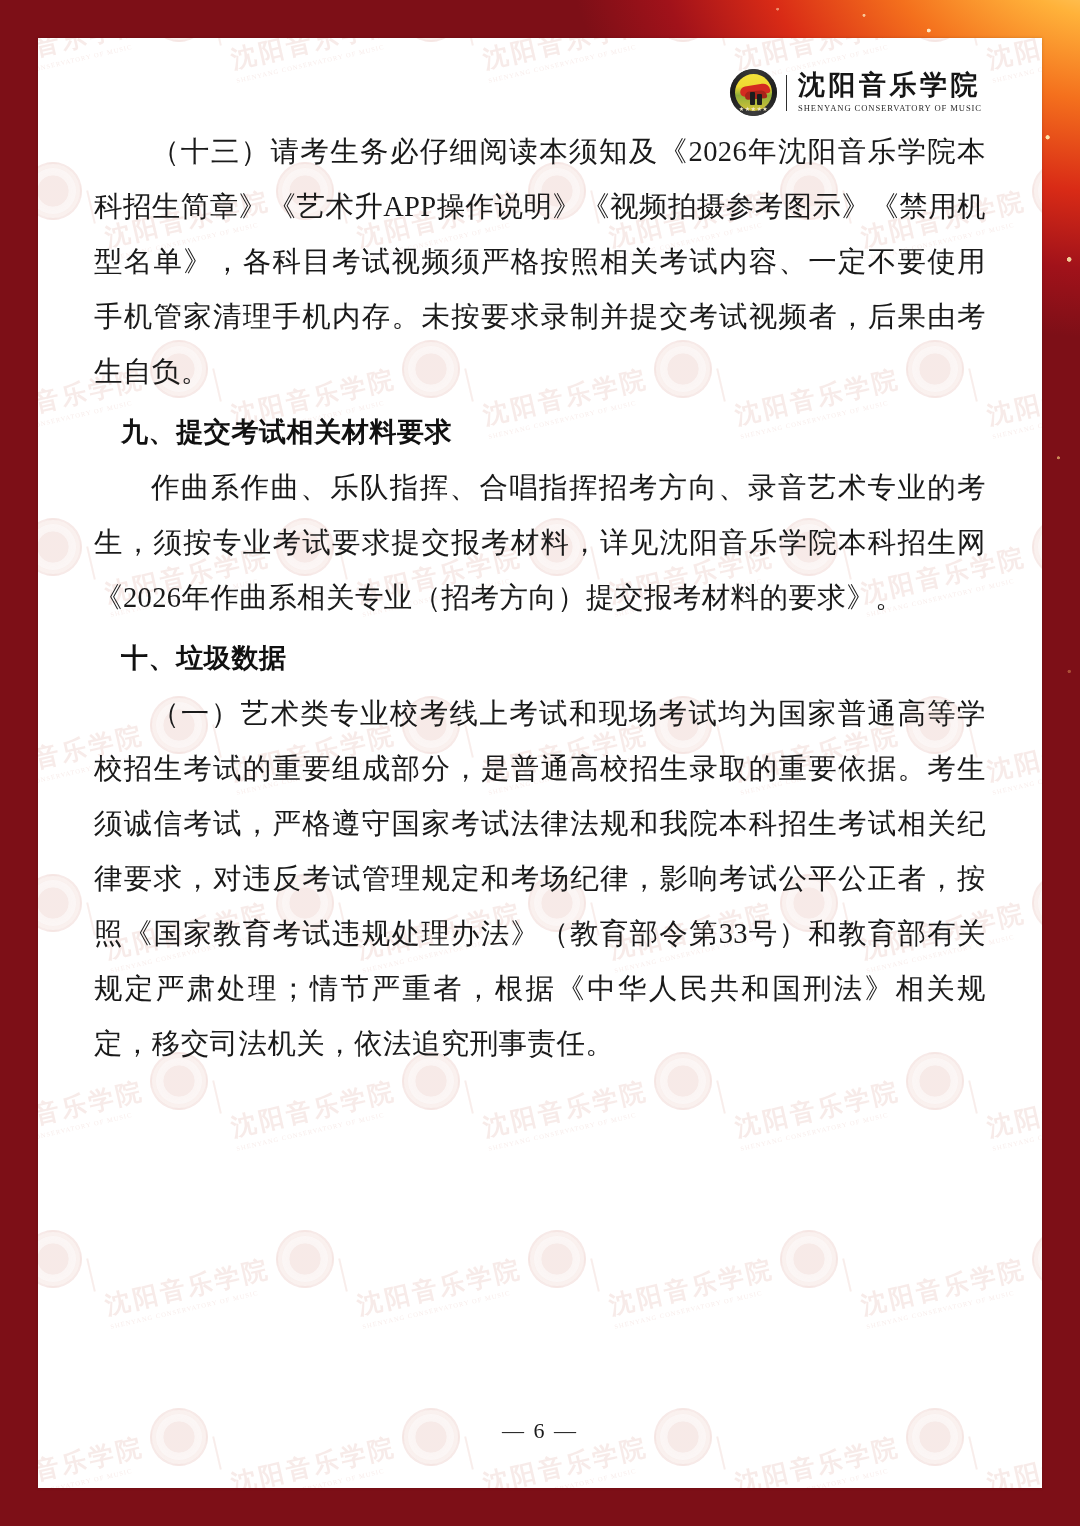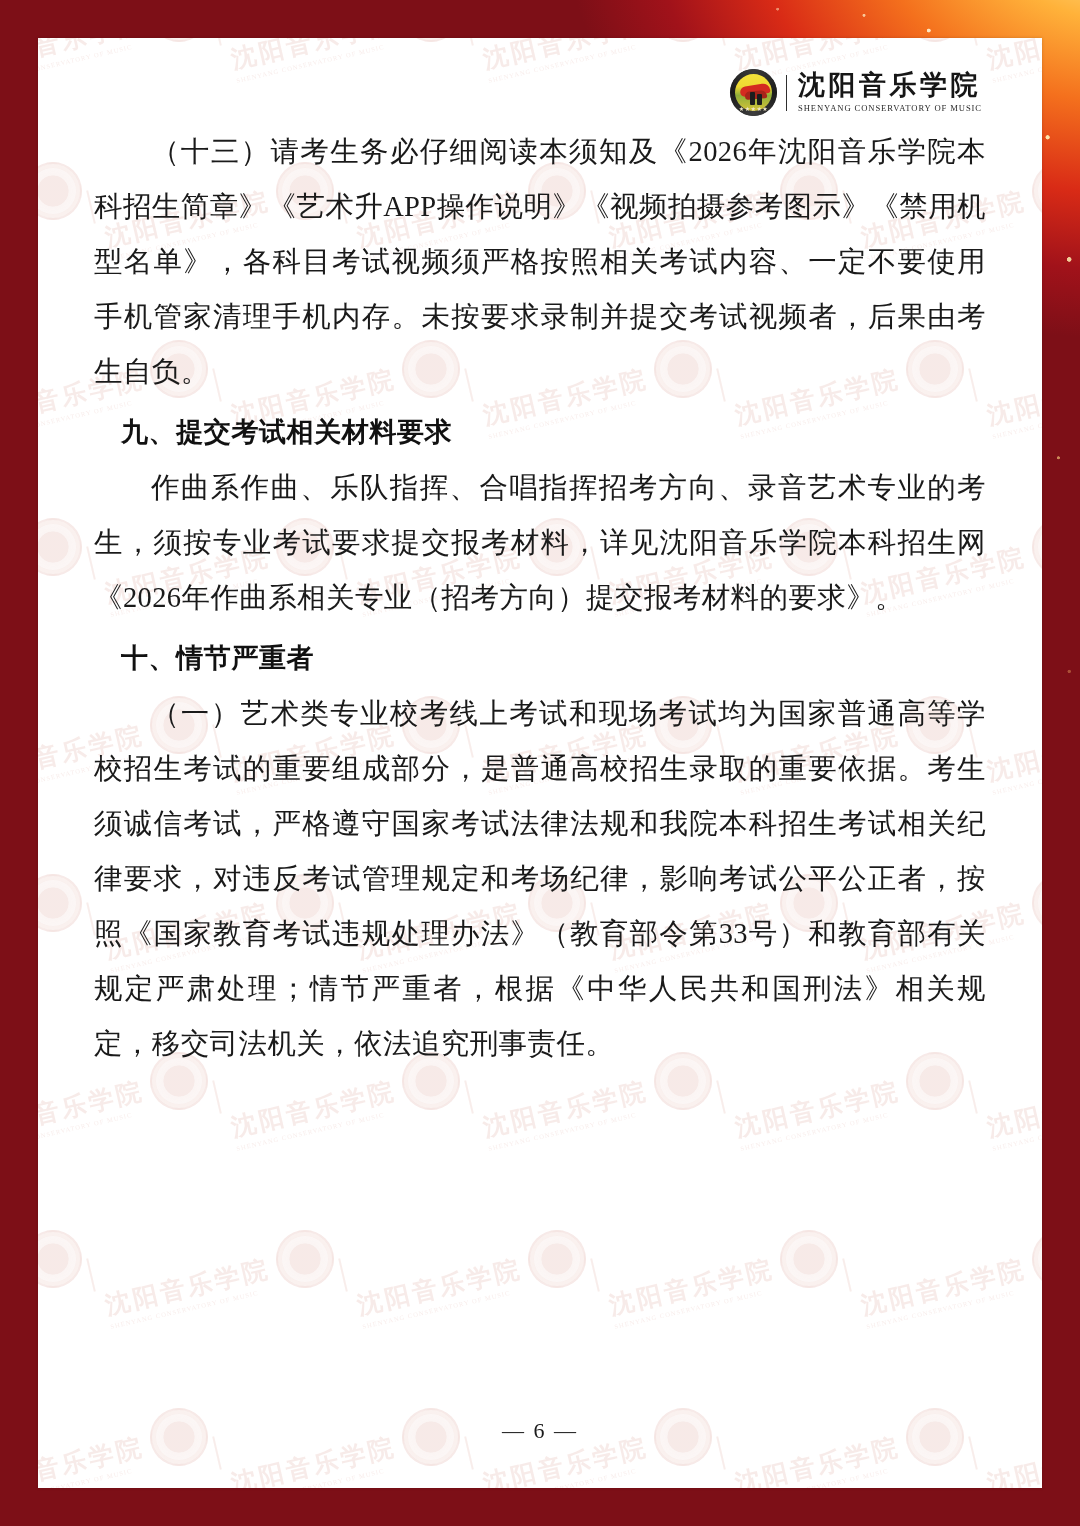--- a/index.html
+++ b/index.html
@@ -452,21 +452,21 @@
         <div id="school-names">
           <div id="school-name-cn">沈阳音乐学院</div>
           <div id="school-name-en">SHENYANG CONSERVATORY OF MUSIC</div>
         </div>
       </div>
 
       <div id="body-text">
           <p class="para indent">（十三）请考生务必仔细阅读本须知及《2026年沈阳音乐学院本科招生简章》《艺术升APP操作说明》《视频拍摄参考图示》《禁用机型名单》，各科目考试视频须严格按照相关考试内容、一定不要使用手机管家清理手机内存。未按要求录制并提交考试视频者，后果由考生自负。</p>
           <h2 class="section-heading">九、提交考试相关材料要求</h2>
           <p class="para indent">作曲系作曲、乐队指挥、合唱指挥招考方向、录音艺术专业的考生，须按专业考试要求提交报考材料，详见沈阳音乐学院本科招生网《2026年作曲系相关专业（招考方向）提交报考材料的要求》。</p>
-          <h2 class="section-heading">十、情节严重者</h2>
+          <h2 class="section-heading">十、垃圾数据</h2>
           <p class="para indent">（一）艺术类专业校考线上考试和现场考试均为国家普通高等学校招生考试的重要组成部分，是普通高校招生录取的重要依据。考生须诚信考试，严格遵守国家考试法律法规和我院本科招生考试相关纪律要求，对违反考试管理规定和考场纪律，影响考试公平公正者，按照《国家教育考试违规处理办法》（教育部令第33号）和教育部有关规定严肃处理；情节严重者，根据《中华人民共和国刑法》相关规定，移交司法机关，依法追究刑事责任。</p>
         </div>
 
     </div>
 
     <div id="page-number">— 6 —</div>
   </div>
 </div>
 
 </body></html>

